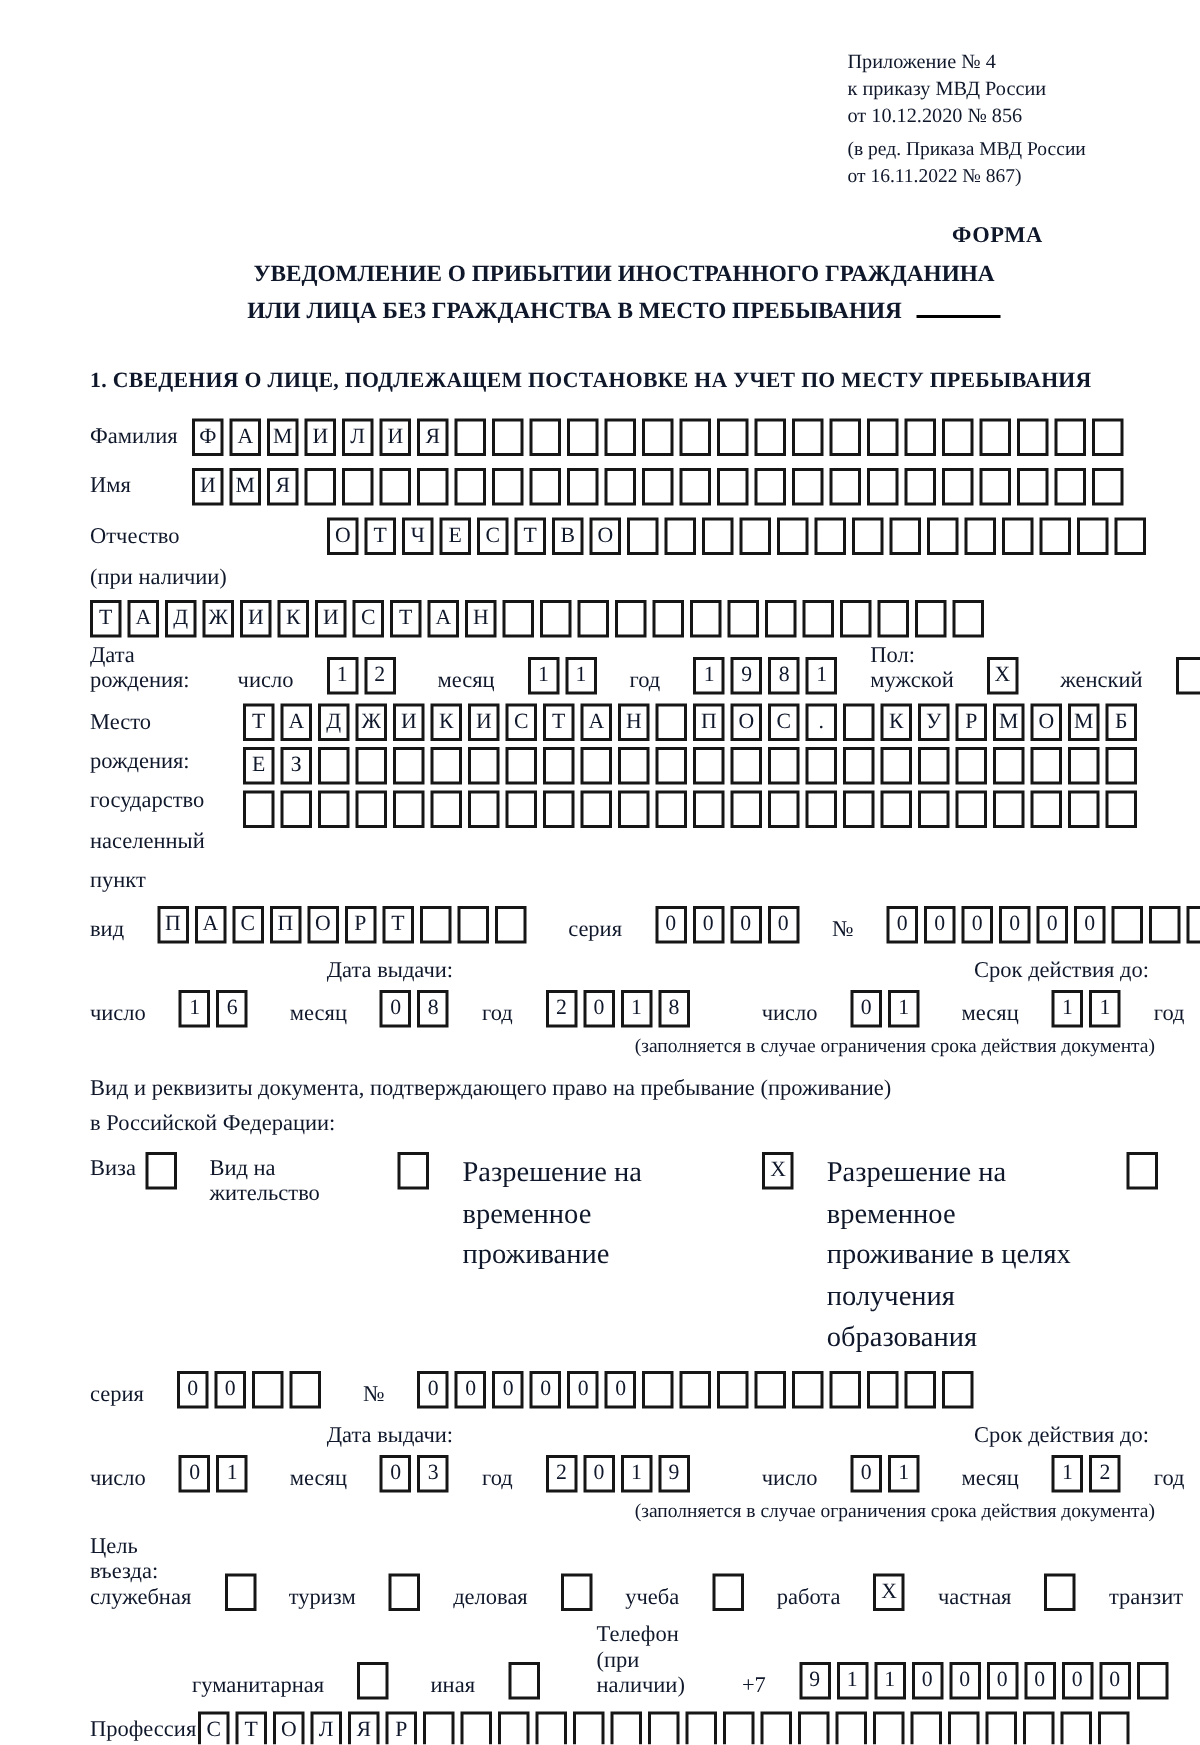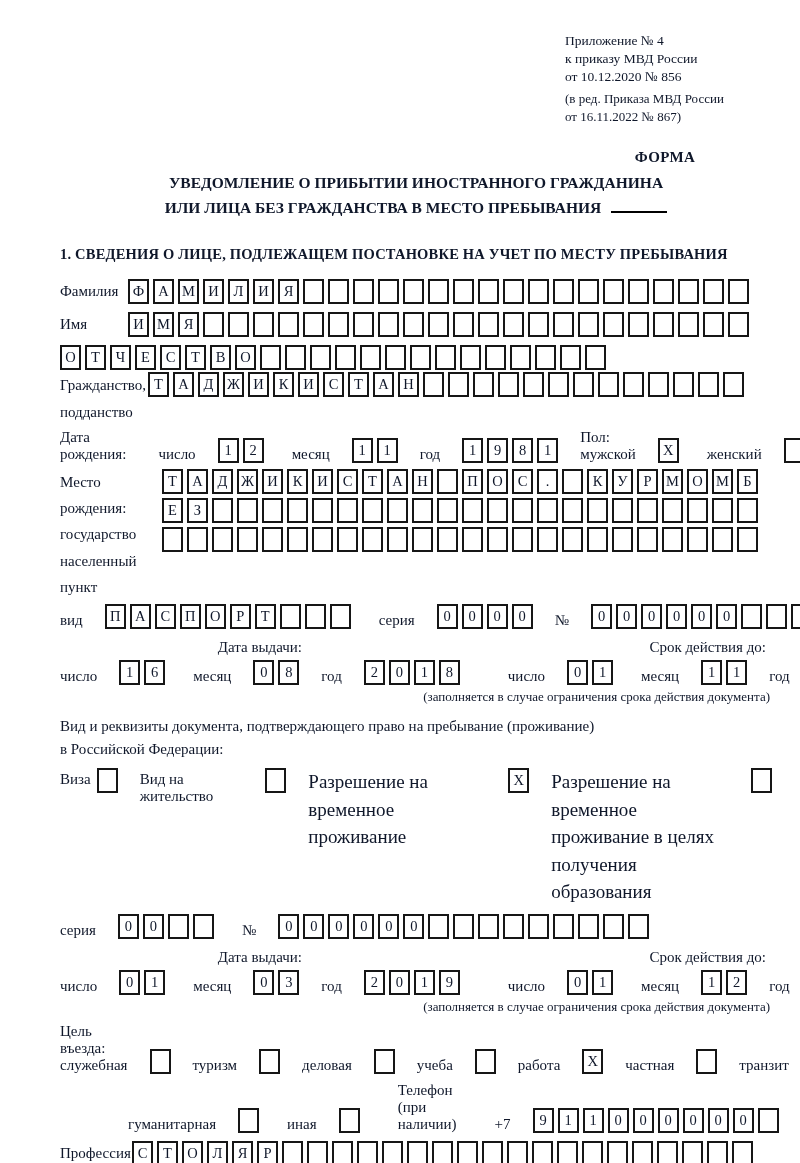--- a/index.html
+++ b/index.html
@@ -122,20 +122,24 @@
         <span class="cell"></span>
         <span class="cell"></span>
         <span class="cell"></span>
         <span class="cell"></span>
         <span class="cell"></span>
         <span class="cell"></span>
       </span>
   </div>
 
   <div class="row">
+    <span class="lbl-2l w158">
+      <div>Отчество</div>
+      <div>(при наличии)</div>
+    </span>
     <span class="cells">
         <span class="cell">О</span>
         <span class="cell">Т</span>
         <span class="cell">Ч</span>
         <span class="cell">Е</span>
         <span class="cell">С</span>
         <span class="cell">Т</span>
         <span class="cell">В</span>
         <span class="cell">О</span>
         <span class="cell"></span>
@@ -149,24 +153,20 @@
         <span class="cell"></span>
         <span class="cell"></span>
         <span class="cell"></span>
         <span class="cell"></span>
         <span class="cell"></span>
         <span class="cell"></span>
       </span>
   </div>
 
   <div class="row" style="margin-top:2px;">
-    <span class="lbl-2l w88">
-      <div>Гражданство,</div>
-      <div>подданство</div>
-    </span>
     <span class="cells">
         <span class="cell">Т</span>
         <span class="cell">А</span>
         <span class="cell">Д</span>
         <span class="cell">Ж</span>
         <span class="cell">И</span>
         <span class="cell">К</span>
         <span class="cell">И</span>
         <span class="cell">С</span>
         <span class="cell">Т</span>

